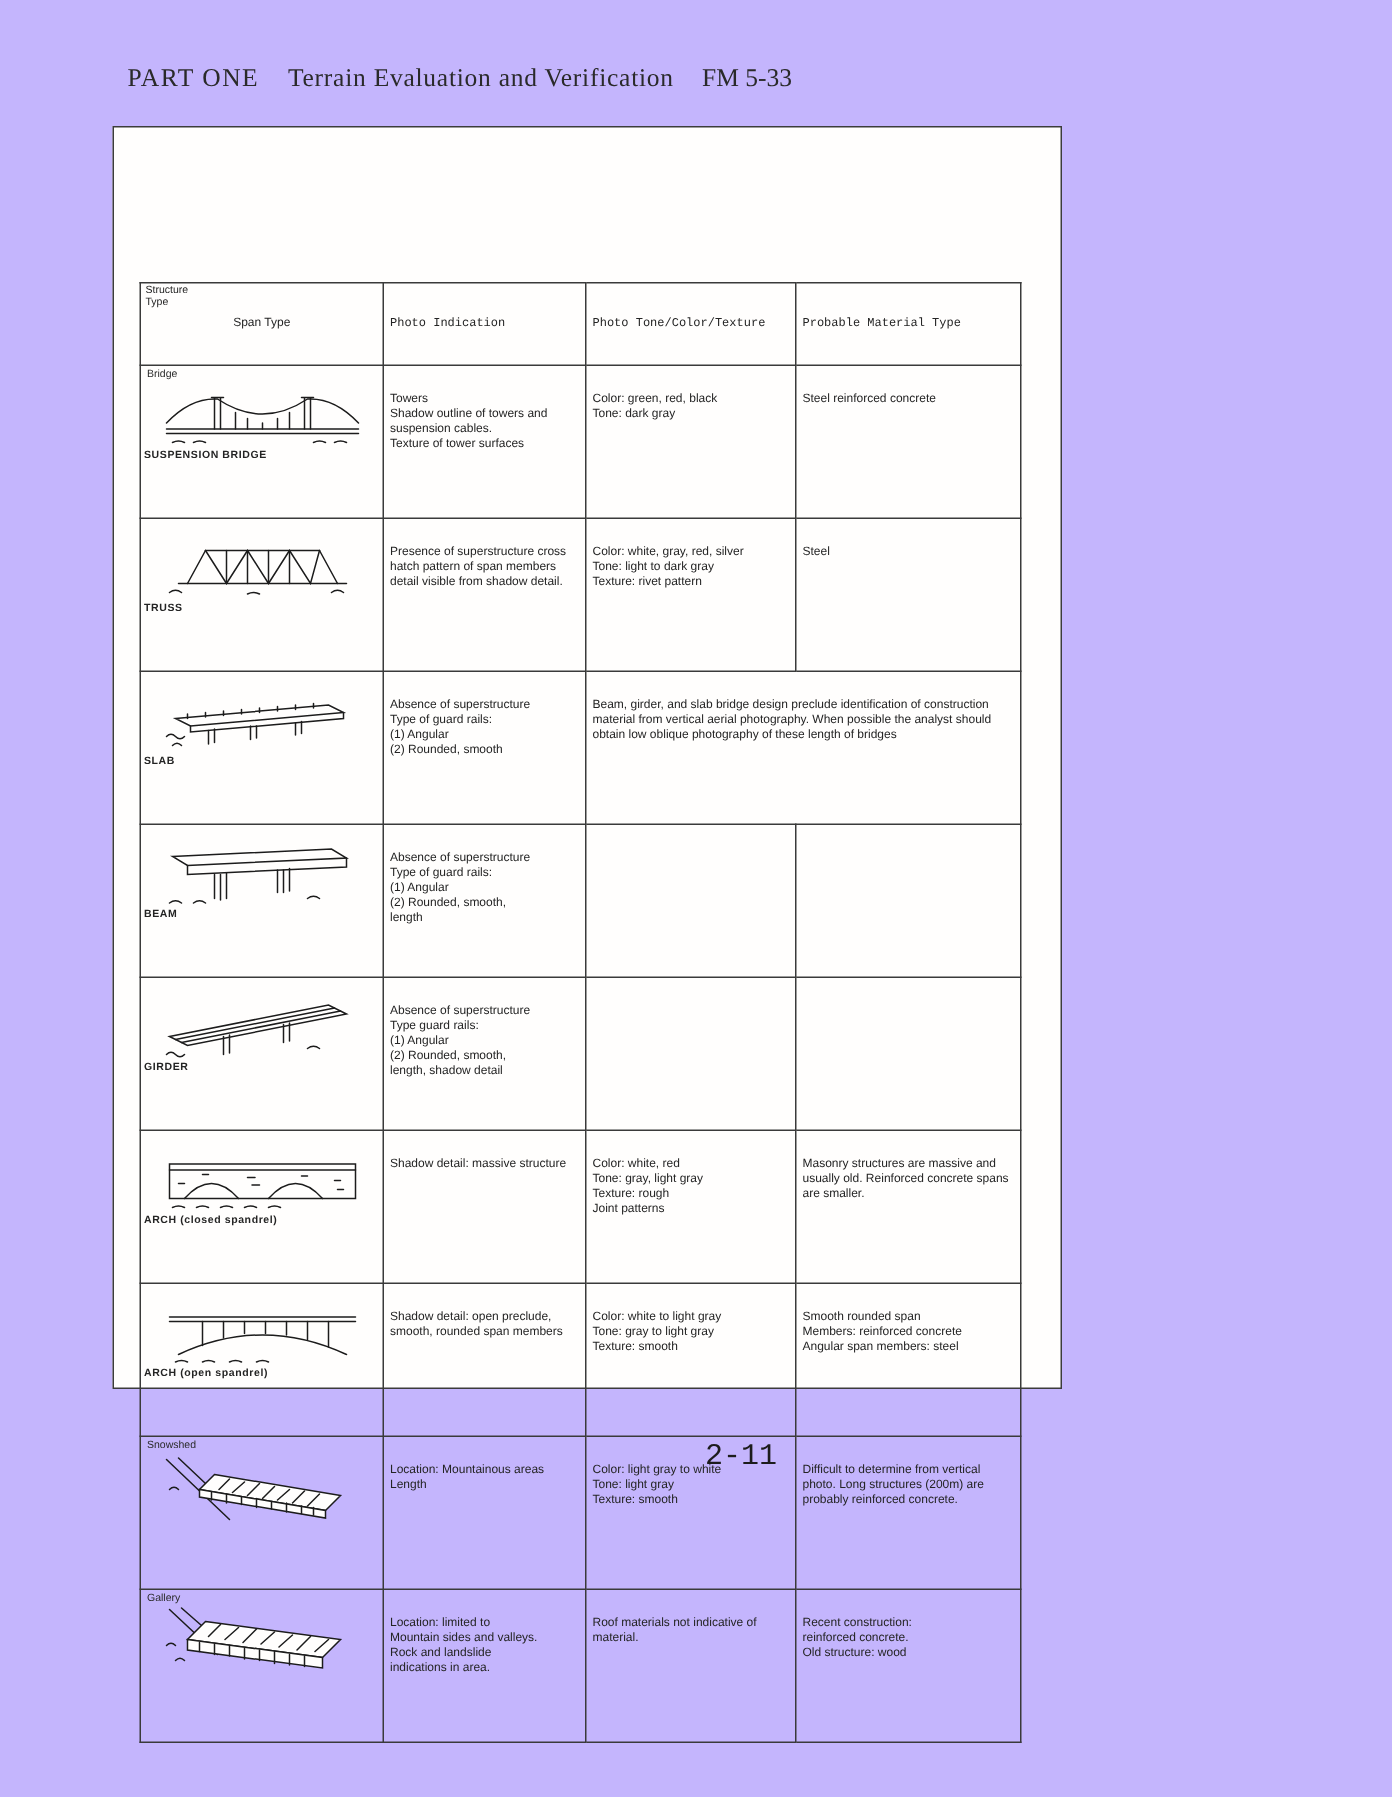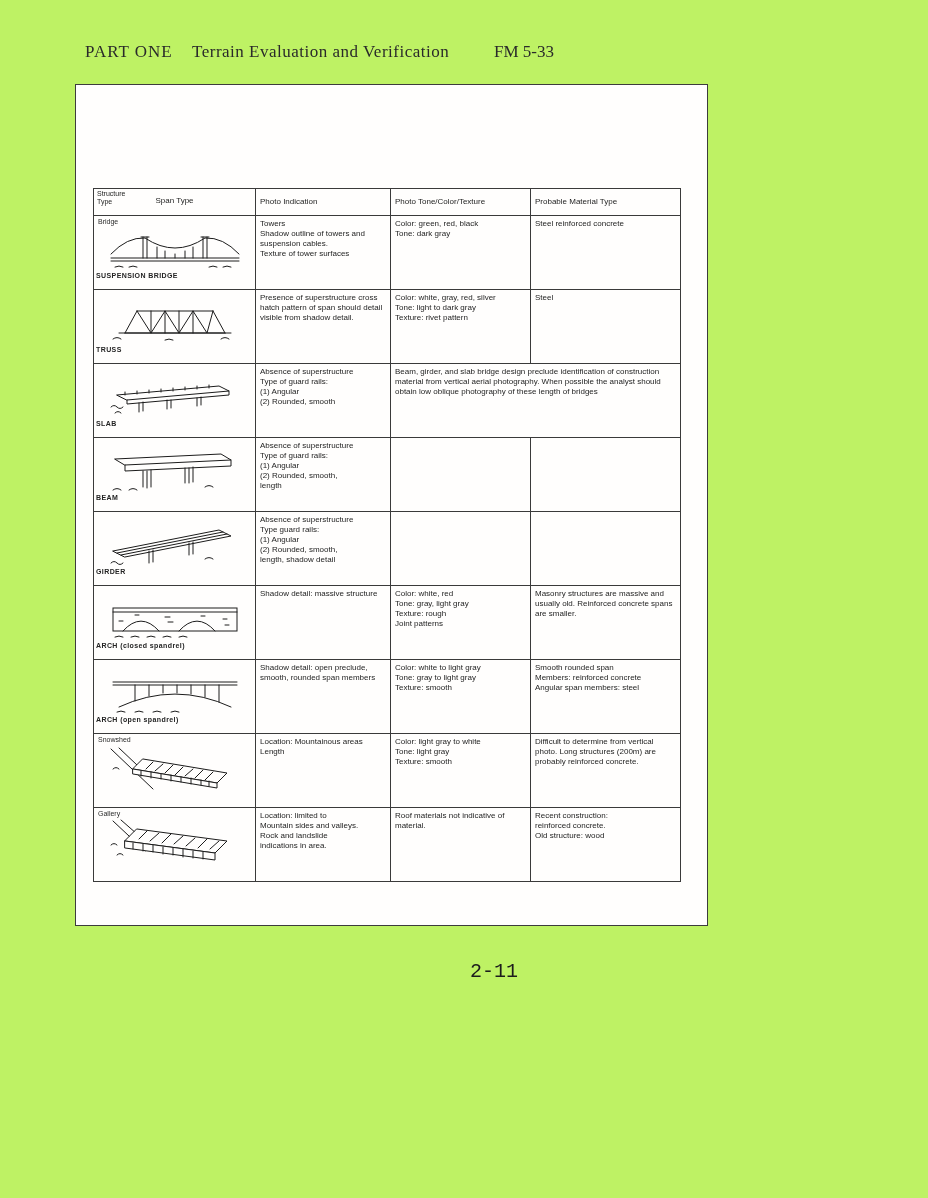--- a/index.html
+++ b/index.html
@@ -1,38 +1,38 @@
 <!DOCTYPE html>
 <html><head>
 <meta charset="utf-8">
 <style>
   html,body{margin:0;padding:0;background:#ffffff;}
-  .page{position:relative;width:928px;height:1198px;background:#bef264;color:#1f1f1f;
+  .page{position:relative;width:928px;height:1198px;background:#c4b5fd;color:#1f1f1f;
         font-family:"Liberation Sans",sans-serif;overflow:hidden;}
 
   
   .running-head{position:absolute;top:42px;left:85px;width:760px;
                 font-family:"Liberation Serif",serif;font-size:17px;color:#2a2a2a;}
   .running-head .part{position:absolute;left:0;top:0;letter-spacing:1px;}
   .running-head .title{position:absolute;left:107px;top:0;letter-spacing:0.5px;text-align:right;}
-  .running-head .manual{position:absolute;left:409px;top:0;}
+  .running-head .manual{position:absolute;left:383px;top:0;}
 
   
   .frame{position:absolute;left:75px;top:84px;width:631px;height:840px;
          border:1.4px solid #3c3c3c;background:#fffefd;}
 
   
   table.struct{position:absolute;left:93px;top:188px;width:587px;border-collapse:collapse;
                table-layout:fixed;font-size:8px;line-height:1.25;color:#242424;}
   table.struct td,table.struct th{border:1px solid #3a3a3a;vertical-align:top;
-               padding:3px 4px;overflow:hidden;font-weight:normal;text-align:left;}
+               padding:17px 4px;overflow:hidden;font-weight:normal;text-align:left;}
   table.struct tr.hdr th{height:20px;font-size:8px;}
   table.struct tr.datarow td{height:67px;}
   .pre{white-space:pre-line;}
-  .hdr-center{text-align:right;vertical-align:middle !important;}
+  .hdr-center{text-align:right;vertical-align:middle !important;font-family:Liberation Mono, monospace;}
   .hdr-split{position:relative;}
   .hdr-split .stype{position:absolute;top:1px;left:3px;font-size:7px;white-space:pre-line;line-height:1.1;}
   .hdr-split .span-type{display:block;text-align:center;margin-top:4px;font-size:8px;}
 
   .sketch-cell{position:relative;text-align:center;padding:2px 2px 1px 2px !important;}
   .corner-label{position:absolute;top:2px;left:4px;font-size:7px;color:#2a2a2a;}
   .sketch-wrap{margin-top:7px;}
   .sketch-wrap svg{display:block;margin:0 auto;}
   .sketch-caption{font-size:7px;font-weight:bold;letter-spacing:0.4px;margin-top:1px;}
 
@@ -110,21 +110,21 @@
           <svg width="140" height="46" viewBox="0 0 140 46">
             <path d="M14 34 H126 M20 34 H120 M32 12 H108"></path>
             <path d="M20 34 L32 12 M120 34 L108 12"></path>
             <path d="M32 12 L46 34 L60 12 L74 34 L88 12 L102 34 L108 12"></path>
             <path d="M46 34 V12 M60 12 V34 M74 34 V12 M88 12 V34"></path>
             <path d="M8 40 q4 -3 8 0 M116 40 q4 -3 8 0 M60 41 q4 -2 8 0"></path>
           </svg>
         </div>
         <div class="sketch-caption">TRUSS</div>
       </td>
-      <td class="pre">Presence of superstructure cross hatch pattern of span should detail visible from shadow detail.</td>
+      <td class="pre">Presence of superstructure cross hatch pattern of span members detail visible from shadow detail.</td>
       <td class="pre">Color:  white, gray, red, silver
 Tone:  light to dark gray
 Texture:  rivet pattern</td>
       <td class="pre">Steel</td>
     </tr>
 
     <tr class="datarow">
       <td class="sketch-cell">
         <span class="corner-label"></span>
         <div class="sketch-wrap">

